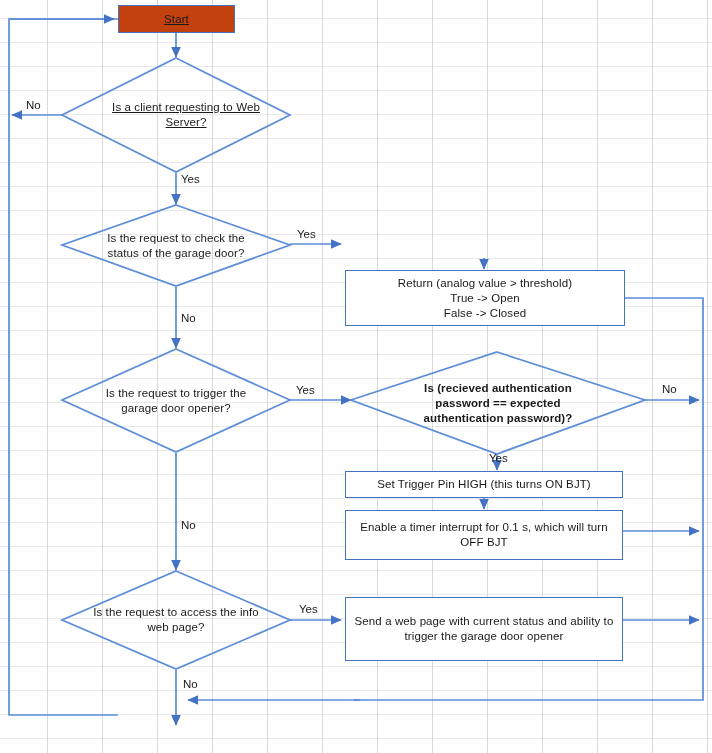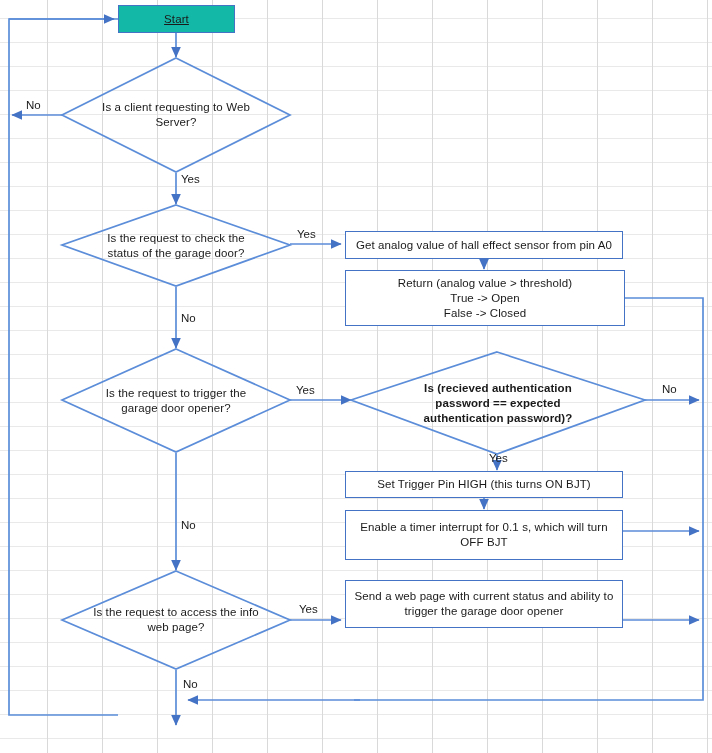--- a/index.html
+++ b/index.html
@@ -35,21 +35,21 @@
     line-height:15px;
     letter-spacing:.1px;
   }
   .proc{
     border:1.4px solid #4472C4;
     background:#ffffff;
     padding:2px 6px;
   }
   .term{
     border:1.4px solid #4472C4;
-    background:#14b8a6;
+    background:#c2410c;
     text-decoration:underline;
   }
   .diamond{
     background:transparent;
     border:none;
   }
   .diamond .dtext{
     position:relative;z-index:3;
     width:74%;
   }
@@ -123,59 +123,56 @@
   </svg>
 
   <div class="node term" style="left:118px;top:5px;width:117px;height:28px;">
     <span>Start</span>
   </div>
 
   <div class="node term" style="left:118px;top:760px;width:141px;height:28px;align-items:center;">
     <span>End</span>
   </div>
 
-  <div class="node diamond" style="left:62px;top:58px;width:228px;height:114px;">
+  <div class="node diamond" style="left:72px;top:58px;width:228px;height:114px;text-decoration:underline;">
     <span class="dtext">Is a client requesting to Web Server?</span>
   </div>
 
   <div class="node diamond" style="left:62px;top:205px;width:228px;height:81px;">
     <span class="dtext">Is the request to check the status of the garage door?</span>
   </div>
 
   <div class="node diamond" style="left:62px;top:349px;width:228px;height:103px;">
     <span class="dtext">Is the request to trigger the garage door opener?</span>
   </div>
 
   <div class="node diamond" style="left:351px;top:352px;width:294px;height:102px;font-weight:bold;">
     <span class="dtext" style="width:62%;">Is (recieved authentication password == expected authentication password)?</span>
   </div>
 
   <div class="node diamond" style="left:62px;top:571px;width:228px;height:98px;">
     <span class="dtext">Is the request to access the info web page?</span>
   </div>
 
-  <div class="node proc" style="left:345px;top:231px;width:278px;height:28px;">
-    <span>Get analog value of hall effect sensor from pin A0</span>
-  </div>
 
   <div class="node proc" style="left:345px;top:270px;width:280px;height:56px;white-space:pre-line;">
     <span>Return (analog value &gt; threshold)
 True -&gt; Open
 False -&gt; Closed</span>
   </div>
 
   <div class="node proc" style="left:345px;top:471px;width:278px;height:27px;text-align:right;">
     <span>Set Trigger Pin HIGH (this turns ON BJT)</span>
   </div>
 
   <div class="node proc" style="left:345px;top:510px;width:278px;height:50px;">
     <span>Enable a timer interrupt for 0.1 s, which will turn OFF BJT</span>
   </div>
 
-  <div class="node proc" style="left:345px;top:580px;width:278px;height:48px;">
+  <div class="node proc" style="left:345px;top:597px;width:278px;height:64px;">
     <span>Send a web page with current status and ability to trigger the garage door opener</span>
   </div>
 
   <div class="edgelabel" style="left:26px;top:99px;">No</div>
   <div class="edgelabel" style="left:181px;top:173px;">Yes</div>
   <div class="edgelabel" style="left:297px;top:228px;">Yes</div>
   <div class="edgelabel" style="left:181px;top:312px;">No</div>
   <div class="edgelabel" style="left:296px;top:384px;">Yes</div>
   <div class="edgelabel" style="left:181px;top:519px;">No</div>
   <div class="edgelabel" style="left:662px;top:383px;">No</div>

